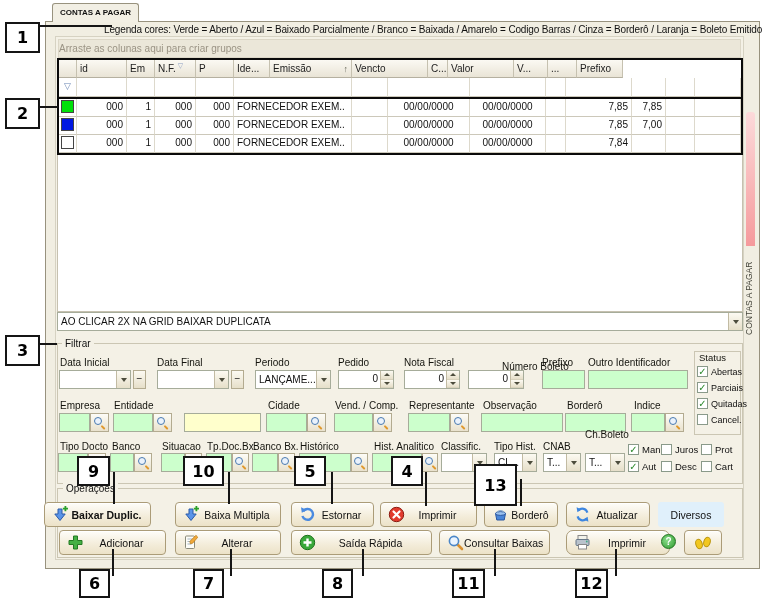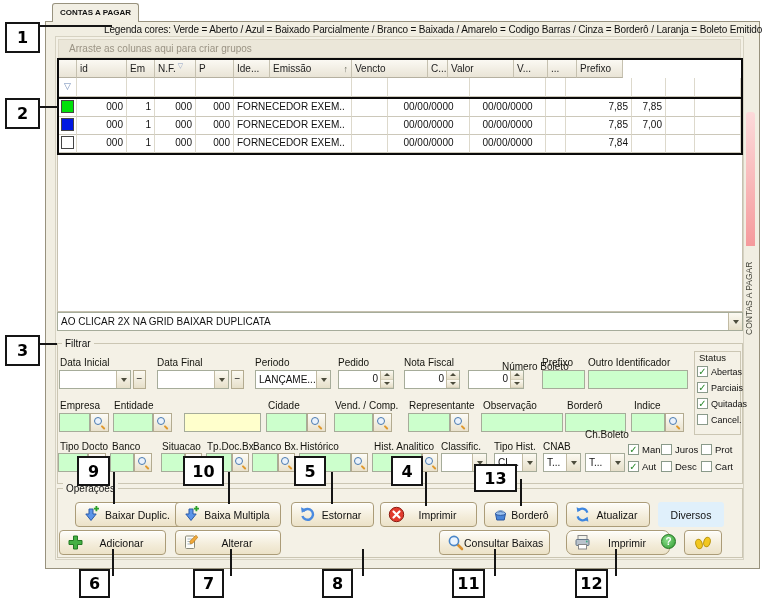--- a/index.html
+++ b/index.html
@@ -10,21 +10,21 @@
   .tab{position:absolute;left:52px;top:3px;width:87px;height:19px;background:#f2efe4;
        border:1px solid #98927e;border-bottom:none;border-radius:3px 3px 0 0;z-index:3;
        font-size:8px;font-weight:bold;text-align:center;line-height:18px;}
   .window{position:absolute;left:45px;top:21px;width:715px;height:548px;background:#f1eee2;
           border:1px solid #98927e;}
   .legend{position:absolute;left:104px;top:24px;width:660px;font-size:10px;letter-spacing:-0.15px;
           white-space:nowrap;overflow:hidden;z-index:2;}
   .panel{position:absolute;left:55px;top:36px;width:689px;height:524px;background:#f4f1e6;
          border:1px solid #d6d2c2;}
   .groupbar{position:absolute;left:58px;top:39px;width:683px;height:19px;background:#ebe7d9;
-            border:1px solid #dcd7c7;font-size:10px;color:#9a9384;line-height:17px;padding-left:10px;}
+            border:1px solid #dcd7c7;font-size:10px;color:#9a9384;line-height:17px;padding-left:0;}
   
   .grid-wrap{position:absolute;left:57px;top:58px;width:686px;height:97px;border:2px solid #0a0a0a;background:#fff;}
   .g-row{display:flex;width:682px;}
   .gc{flex:none;border-right:1px solid #ddd9cc;border-bottom:1px solid #ccc8ba;font-size:10px;
       padding:2px 3px;white-space:nowrap;overflow:hidden;height:18px;}
   .g-head .gc{background:linear-gradient(#fbf9f3,#e9e4d6);border-right:1px solid #c6c1b0;
       border-bottom:1px solid #b5b0a0;color:#1c1c1c;display:flex;align-items:center;}
   .g-filter{border-bottom:2px solid #0a0a0a;}
   .g-filter .gc{background:#fff;height:19px;}
   .c0{width:18px;}.c1{width:50px;}.c2{width:28px;}.c3{width:41px;}.c4{width:38px;}
@@ -440,21 +440,21 @@
     <span class="cbl">Desc</span>
   </div>
   <div class="cbrow" style="left:701px;top:461px;">
     <span class="cb"></span>
     <span class="cbl">Cart</span>
   </div>
 
   <div class="gbox" style="left:57px;top:488px;width:686px;height:70px;"></div>
   <div class="gbox-lbl" style="left:63px;top:483px;">Operações</div>
 
-  <div class="btn" style="left:75px;top:502px;width:107px;">
+  <div class="btn" style="left:44px;top:502px;width:107px;font-weight:bold;">
     <svg width="17" height="17" viewBox="0 0 17 17">
         <path d="M6 3h4v5h3.2L8 14.5 2.8 8H6z" fill="#5a94e8" stroke="#2a5aa8"></path>
         <path d="M10.8 2.6h5.2M13.4 0v5.2" stroke="#2aa02a" stroke-width="1.8"></path>
       </svg>
     <span class="bl">Baixar Duplic.</span>
   </div>
   <div class="btn" style="left:175px;top:502px;width:106px;">
     <svg width="17" height="17" viewBox="0 0 17 17">
         <path d="M6 3h4v5h3.2L8 14.5 2.8 8H6z" fill="#5a94e8" stroke="#2a5aa8"></path>
         <path d="M10.8 2.6h5.2M13.4 0v5.2" stroke="#2aa02a" stroke-width="1.8"></path>
@@ -500,20 +500,27 @@
       </svg>
     <span class="bl">Adicionar</span>
   </div>
   <div class="btn" style="left:175px;top:530px;width:106px;">
     <svg width="17" height="17" viewBox="0 0 17 17">
         <rect x="2.5" y="2" width="9" height="12.5" rx="1" fill="#fdfdf8" stroke="#8a8a7a"></rect>
         <path d="M4.5 5h5M4.5 7.5h5M4.5 10h4" stroke="#99aabb" stroke-width="0.9"></path>
         <path d="M14.8 3.2l-1.9-1.9-6 6 .4 2.4 2.4-.5z" fill="#f0a83a" stroke="#b87a1a" stroke-width="0.7"></path>
       </svg>
     <span class="bl">Alterar</span>
+  </div>
+  <div class="btn" style="left:291px;top:530px;width:141px;">
+    <svg width="17" height="17" viewBox="0 0 17 17">
+        <circle cx="8.5" cy="8.5" r="7.2" fill="#3aa83a" stroke="#1a701a"></circle>
+        <path d="M8.5 4.5v8M4.5 8.5h8" stroke="#fff" stroke-width="2.4"></path>
+      </svg>
+    <span class="bl">Saída Rápida</span>
   </div>
   <div class="btn" style="left:439px;top:530px;width:111px;">
     <svg width="17" height="17" viewBox="0 0 17 17">
         <line x1="10.5" y1="10.5" x2="15" y2="15" stroke="#d89030" stroke-width="2.6" stroke-linecap="round"></line>
         <circle cx="7" cy="7" r="4.6" fill="#eaf4ff" stroke="#4a86c8" stroke-width="1.6"></circle>
       </svg>
     <span class="bl">Consultar Baixas</span>
   </div>
   <div class="btn" style="left:566px;top:530px;width:104px;border-radius:7px;">
     <svg width="17" height="17" viewBox="0 0 17 17">
@@ -549,20 +556,20 @@
   <div class="cl" style="left:494px;top:549px;width:2px;height:27px;"></div>
   <div class="cl" style="left:615px;top:549px;width:2px;height:27px;"></div>
 
   <div class="co" style="left:5px;top:22px;width:35px;height:31px;">1</div>
   <div class="co" style="left:5px;top:98px;width:35px;height:31px;">2</div>
   <div class="co" style="left:5px;top:335px;width:35px;height:31px;">3</div>
   <div class="co" style="left:77px;top:456px;width:33px;height:30px;">9</div>
   <div class="co" style="left:183px;top:456px;width:41px;height:30px;">10</div>
   <div class="co" style="left:294px;top:456px;width:32px;height:30px;">5</div>
   <div class="co" style="left:391px;top:456px;width:32px;height:30px;">4</div>
-  <div class="co" style="left:474px;top:464px;width:43px;height:28px;">13</div>
+  <div class="co" style="left:474px;top:464px;width:43px;height:42px;">13</div>
   <div class="co" style="left:79px;top:569px;width:31px;height:29px;">6</div>
   <div class="co" style="left:193px;top:569px;width:31px;height:29px;">7</div>
   <div class="co" style="left:322px;top:569px;width:31px;height:29px;">8</div>
   <div class="co" style="left:452px;top:569px;width:33px;height:29px;">11</div>
   <div class="co" style="left:575px;top:569px;width:33px;height:29px;">12</div>
 
 </div>
 
 </body></html>

